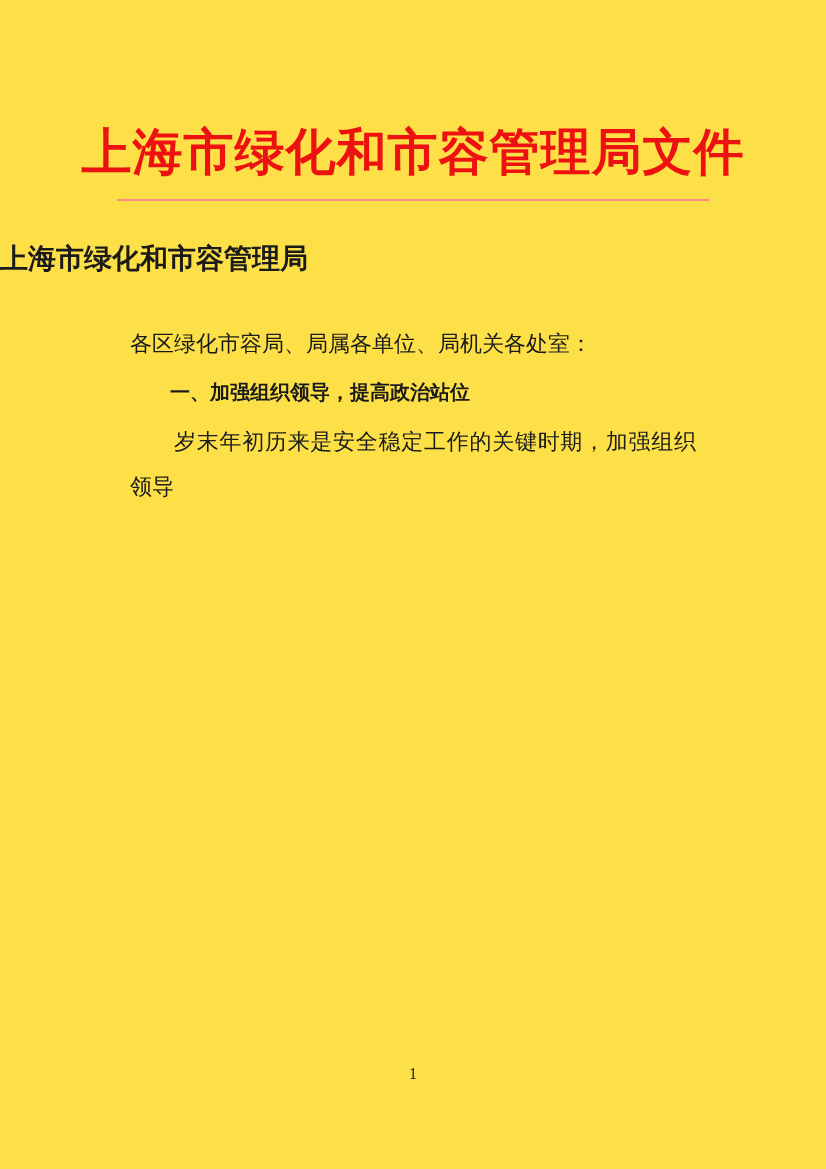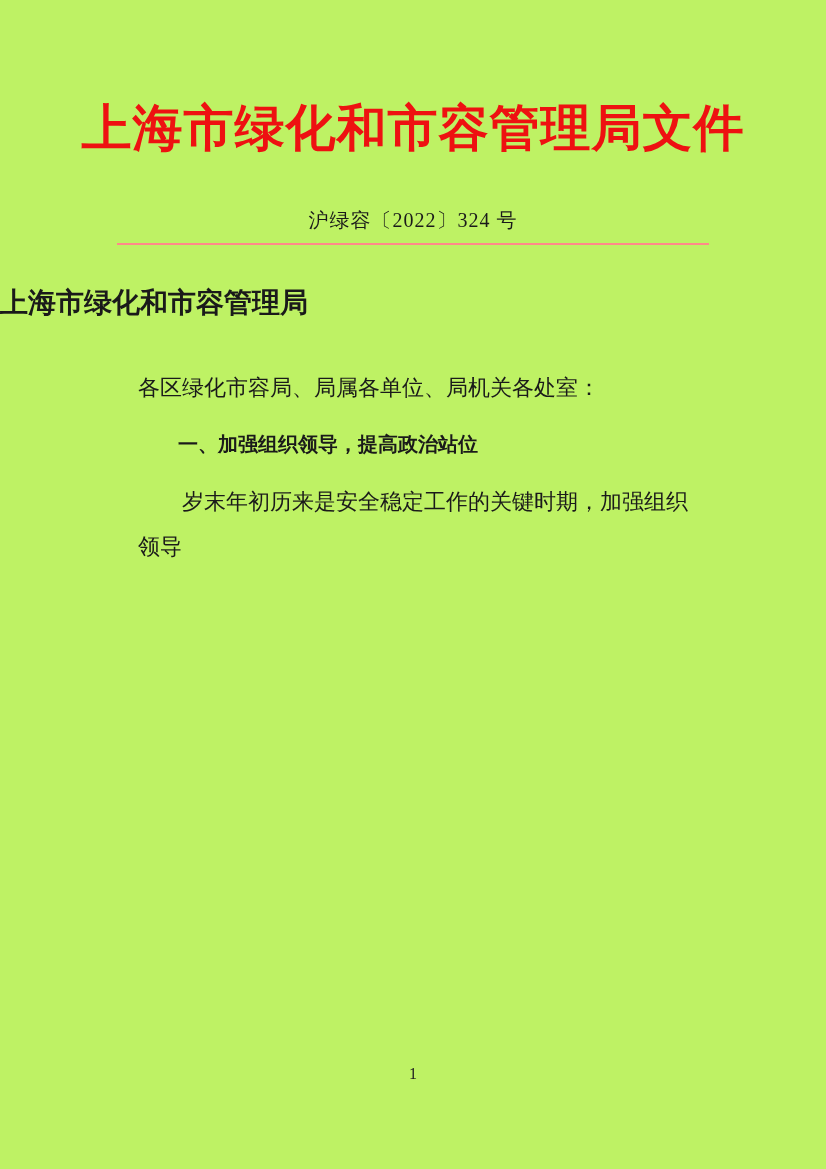--- a/index.html
+++ b/index.html
@@ -5,24 +5,24 @@
   html, body {
     margin: 0;
     padding: 0;
     background: #ffffff;
   }
   .page {
     position: relative;
     width: 826px;
     height: 1169px;
     margin: 0;
-    background: #bef264;
+    background: #fde047;
     overflow: hidden;
     box-sizing: border-box;
-    padding-top: 92px;
+    padding-top: 116px;
     color: #1a1a1a;
     font-family: "Liberation Serif", "DejaVu Serif", serif;
   }
   .org-banner {
     text-align: center;
     font-size: 50px;
     font-weight: 700;
     line-height: 72px;
     letter-spacing: 1px;
     white-space: nowrap;
@@ -50,21 +50,21 @@
   }
   .body-block {
     width: 574px;
     margin: 40px auto 0 auto;
     font-size: 22px;
     line-height: 45px;
     text-align: justify;
     text-justify: inter-character;
   }
   .body-block p {
-    margin: 12px;
+    margin: 4px;
   }
   .para {
     text-indent: 2em;
   }
   .section-heading {
     text-indent: 2em;
     font-family: "Liberation Sans", "DejaVu Sans", sans-serif;
     font-weight: 700;
     font-size: 20px;
     text-align: left;
@@ -80,21 +80,20 @@
     color: #222;
   }
 </style>
 </head>
 <body>
 
 <div class="page">
 
   <div class="org-banner" style="color: rgb(238, 17, 17);">上海市绿化和市容管理局文件</div>
 
-  <div class="doc-number">沪绿容〔2022〕324 号</div>
 
   <div class="divider" style="background: rgb(255, 138, 138);"></div>
 
   <h1 class="doc-title">
     <span class="title-line">上海市绿化和市容管理局</span>
   </h1>
 
   <div class="body-block">
     <p class="salutation">各区绿化市容局、局属各单位、局机关各处室：</p>
     <p class="section-heading">一、加强组织领导，提高政治站位</p>

